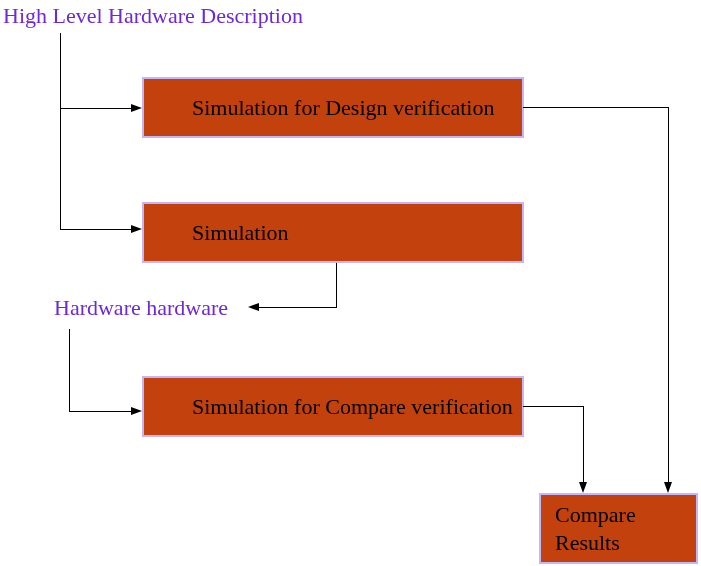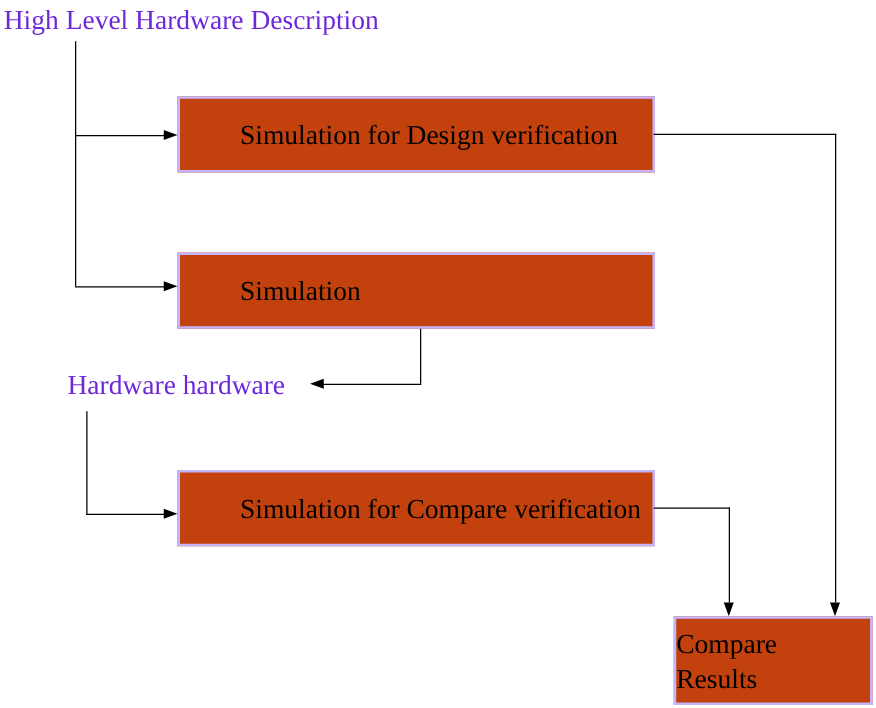--- a/index.html
+++ b/index.html
@@ -81,21 +81,21 @@
   </div>
 
   <div class="node" style="left:142px; top:202px; width:382px; height:61px; padding-left:48px;">
     <span class="node-label">Simulation</span>
   </div>
 
   <div class="node" style="left:142px; top:376px; width:382px; height:61px; padding-left:48px;">
     <span class="node-label">Simulation for Compare verification</span>
   </div>
 
-  <div class="node node-wrap" style="left:539px; top:493px; width:159px; height:71px; padding-right:30px; align-items:center;">
+  <div class="node node-wrap" style="left:539px; top:493px; width:159px; height:71px; padding-left:14px; padding-right:30px; align-items:center;">
     <span class="node-label">Compare Results</span>
   </div>
 
   <div class="vline" style="left:60px; top:33px; height:196px;"></div>
 
   <div class="hline" style="left:60px; top:108px; width:72px;"></div>
   <div class="arr arr-right" style="left:131px; top:104px;"></div>
 
   <div class="hline" style="left:60px; top:229px; width:72px;"></div>
   <div class="arr arr-right" style="left:131px; top:225px;"></div>

